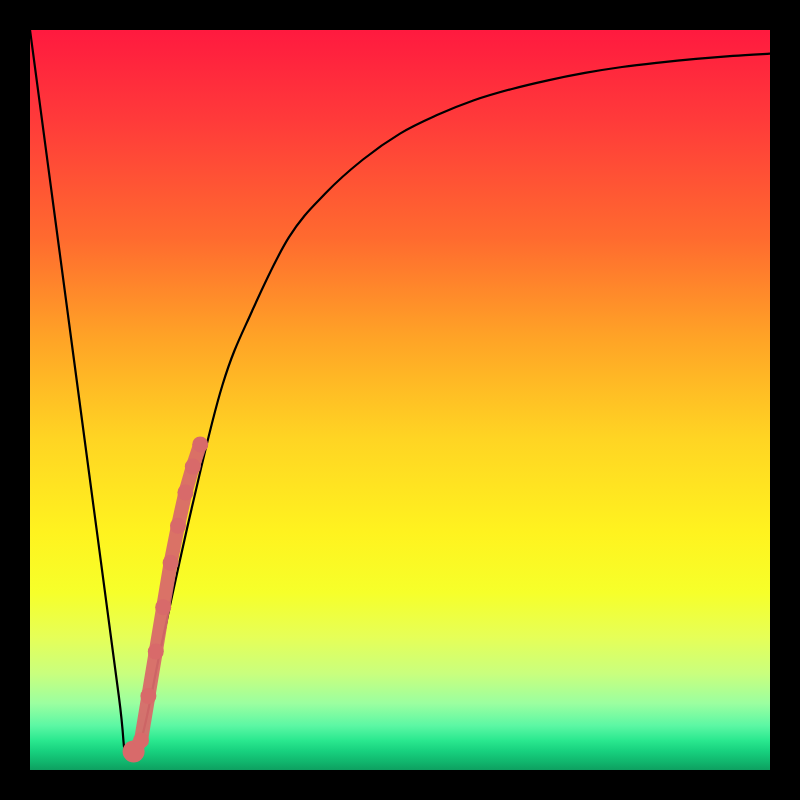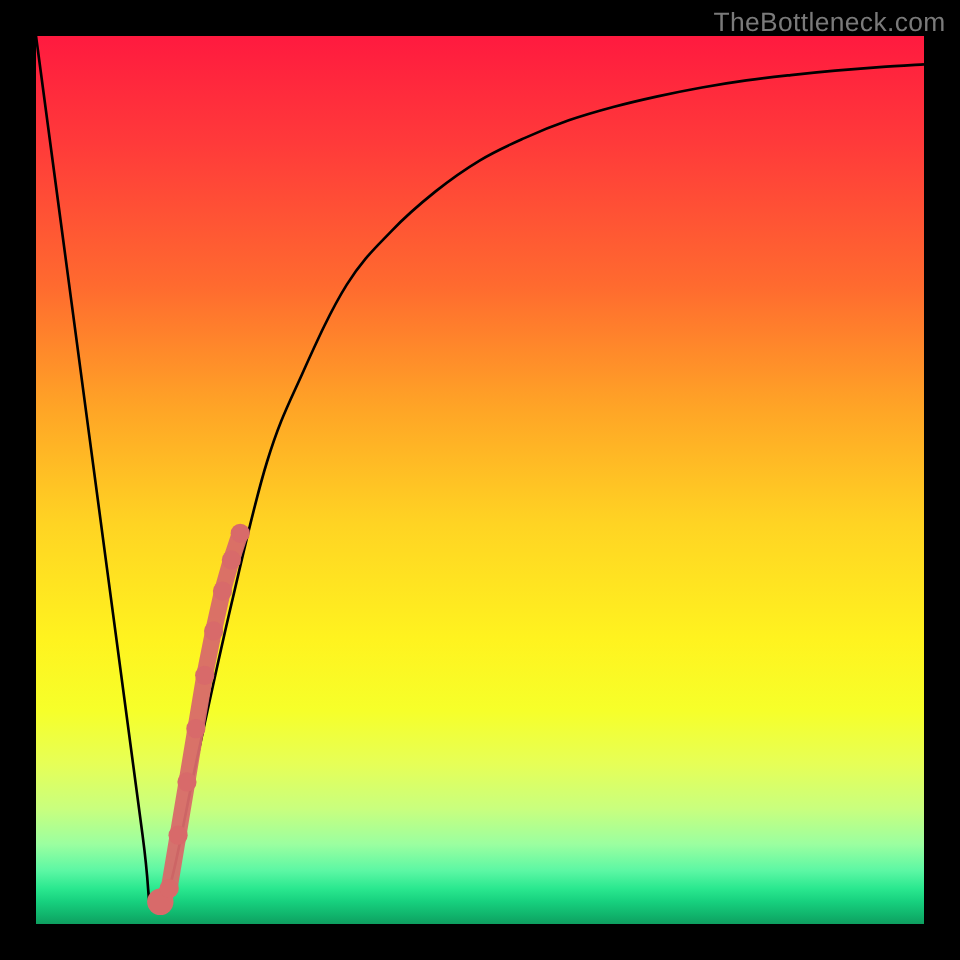--- a/index.html
+++ b/index.html
@@ -59,21 +59,20 @@
     font-size: 22px;
     letter-spacing: 0.3px;
     user-select: none;
   }
 </style>
 </head>
 <body>
 
 <div class="frame">
 
-  <div class="watermark">TheBottleneck.com</div>
 
   <div class="plot">
     <div class="gradient"></div>
 
     <svg class="curve-svg" viewBox="0 0 740 740" preserveAspectRatio="none">
       <path fill="none" stroke-width="2.2" d="M 0 0 C 5.328 39.96, 18.944000000000003 142.07999999999998, 29.6 222 C 40.256 301.92, 48.544000000000004 364.08, 59.2 444 C 69.856 523.92, 82.14 615.384, 88.8 666 C 95.46 716.616, 92.20400000000001 717.2080000000001, 96.2 725.2 C 100.196 733.192, 104.34 731.712, 111 710.4 C 117.66 689.088, 123.87599999999999 649.424, 133.2 606.8 C 142.524 564.1759999999999, 152.144 518.888, 162.8 473.6 C 173.45600000000002 428.312, 181.744 389.832, 192.4 355.2 C 203.056 320.568, 210.012 307.84, 222 281.2 C 233.988 254.56, 245.68 228.51200000000006, 259 207.20000000000005 C 272.32 185.88800000000003, 282.68 176.78599999999997, 296 162.79999999999995 C 309.32 148.81399999999994, 319.68 140.15599999999998, 333 129.5 C 346.32 118.84400000000001, 356.68 111.59200000000001, 370 103.60000000000002 C 383.32 95.60800000000003, 393.68000000000006 91.09400000000004, 407.00000000000006 85.10000000000002 C 420.32000000000005 79.10600000000001, 430.68 74.96199999999997, 444 70.29999999999995 C 457.32 65.63799999999993, 467.68 62.796399999999934, 481 59.19999999999993 C 494.32 55.60359999999993, 504.68 53.25039999999993, 518 50.319999999999936 C 531.32 47.389599999999945, 541.68 45.31759999999995, 555 42.91999999999996 C 568.32 40.52239999999997, 578.68 38.86479999999998, 592 37 C 605.32 35.13520000000002, 615.68 34.025200000000055, 629 32.56000000000006 C 642.32 31.094800000000063, 652.68 30.05880000000003, 666 28.860000000000014 C 679.32 27.661199999999997, 689.68 26.832399999999968, 703 25.899999999999977 C 716.32 24.967599999999987, 733.34 24.07960000000005, 740 23.680000000000064" id="curve-path" stroke="#000000"></path>
       <g id="markers-group">
           <path d="M 103.60000000000001 721.5 L 111 710.4 L 118.4 666 L 125.80000000000001 621.6 L 133.2 577.2 L 140.6 532.8 L 148 495.79999999999995 L 155.4 462.5 L 162.8 436.6 L 170.20000000000002 414.4" fill="none" stroke="#d86a6a" stroke-width="14" stroke-linecap="round" stroke-linejoin="round" opacity="0.95"></path>
           <circle cx="103.60000000000001" cy="721.5" r="11" fill="#d86a6a"></circle>
           <circle cx="111" cy="710.4" r="8" fill="#d86a6a"></circle>

